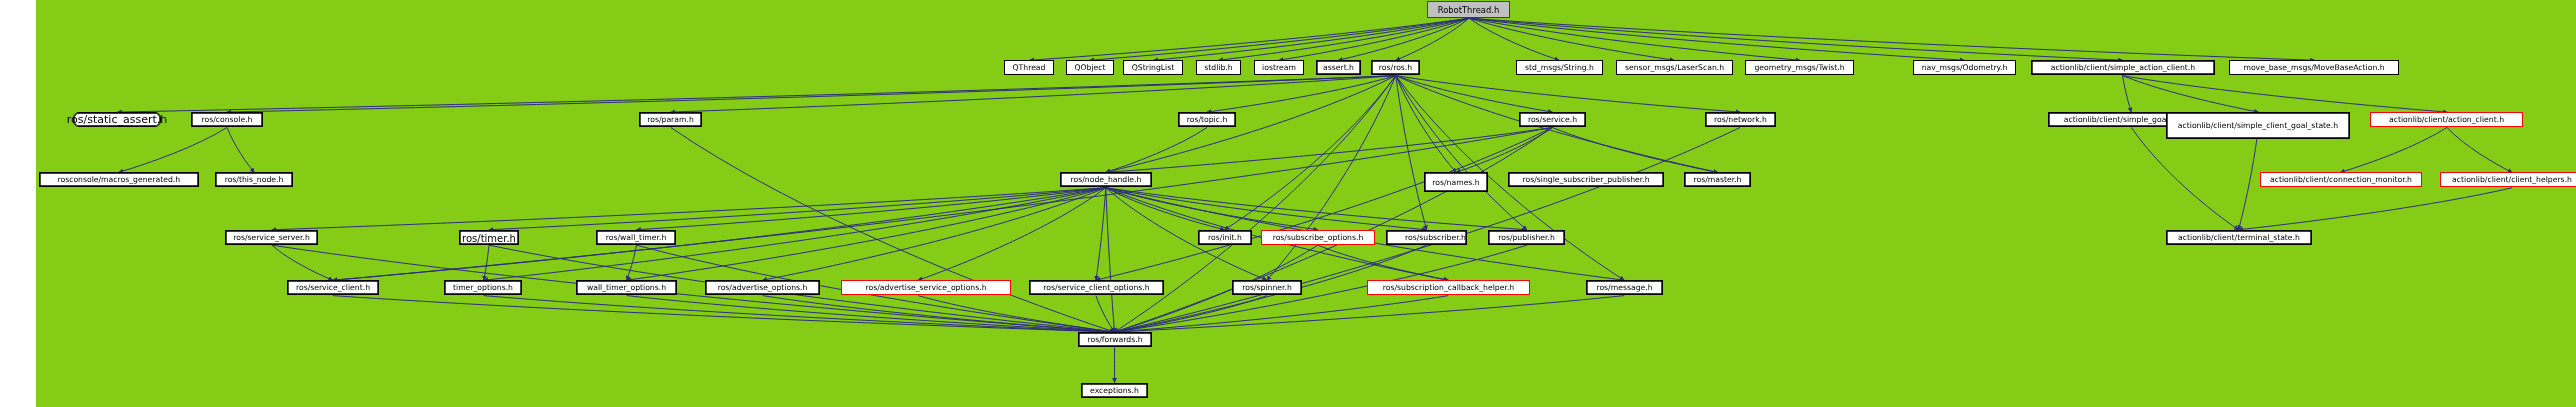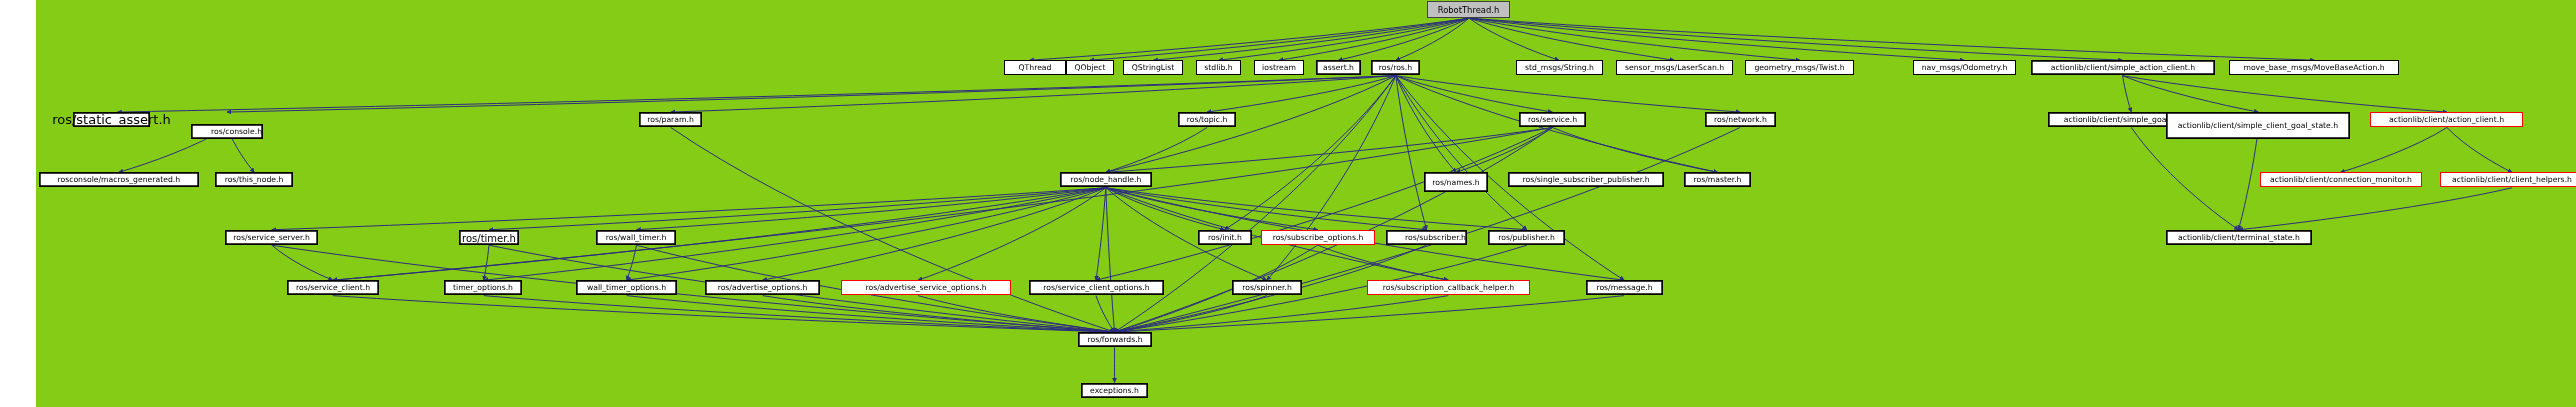--- a/index.html
+++ b/index.html
@@ -122,21 +122,21 @@
       <path d="M 2978.5 108 C 3106.4 129.84, 3311.86 149.6, 3441.5 160" fill="none" stroke="#2b2b7f" stroke-width="1.4" marker-end="url(#arrow)"></path>
       <path d="M 3441.5 182 C 3399.5480000000002 208.88, 3332.06 233.2, 3289.5 246" fill="none" stroke="#2b2b7f" stroke-width="1.4" marker-end="url(#arrow)"></path>
       <path d="M 3441.5 182 C 3467.168 208.88, 3508.46 233.2, 3534.5 246" fill="none" stroke="#2b2b7f" stroke-width="1.4" marker-end="url(#arrow)"></path>
       <path d="M 3172.5 182 C 3164.634 243.32, 3151.98 298.8, 3144 328" fill="none" stroke="#2b2b7f" stroke-width="1.4" marker-end="url(#arrow)"></path>
       <path d="M 3534.5 268 C 3426.7219999999998 293.2, 3253.34 316, 3144 328" fill="none" stroke="#2b2b7f" stroke-width="1.4" marker-end="url(#arrow)"></path>
       <path d="M 2991 182 C 3033.228 243.32, 3101.16 298.8, 3144 328" fill="none" stroke="#2b2b7f" stroke-width="1.4" marker-end="url(#arrow)"></path>
     </svg>
 <div class="node root" style="left: 1391px; top: 1.4px; width: 83px; height: 17px; font-size: 8.4px;">
       <span class="lbl">RobotThread.h</span>
     </div>
-    <div class="node " style="left: 968px; top: 60px; width: 62px; height: 15.4px; font-size: 7.7px;">
+    <div class="node " style="left: 968px; top: 60px; width: 50px; height: 15.4px; font-size: 7.7px;">
       <span class="lbl">QThread</span>
     </div>
     <div class="node " style="left: 1030px; top: 60px; width: 48px; height: 15.4px; font-size: 7.7px; text-align: right;">
       <span class="lbl">QObject</span>
     </div>
     <div class="node " style="left: 1087px; top: 60px; width: 60px; height: 15.4px; font-size: 7.7px;">
       <span class="lbl">QStringList</span>
     </div>
     <div class="node " style="left: 1160px; top: 60px; width: 45px; height: 15.4px; font-size: 7.7px;">
       <span class="lbl">stdlib.h</span>
@@ -161,24 +161,24 @@
     </div>
     <div class="node " style="left: 1877px; top: 60px; width: 103px; height: 15.4px; font-size: 7.7px;">
       <span class="lbl">nav_msgs/Odometry.h</span>
     </div>
     <div class="node thick" style="left: 1995px; top: 60px; width: 184px; height: 15.4px; font-size: 7.7px;">
       <span class="lbl">actionlib/client/simple_action_client.h</span>
     </div>
     <div class="node " style="left: 2193px; top: 60px; width: 170px; height: 15.4px; font-size: 7.7px;">
       <span class="lbl">move_base_msgs/MoveBaseAction.h</span>
     </div>
-    <div class="node thick" style="left: 37px; top: 112px; width: 77px; height: 15.4px; font-size: 13px;">
+    <div class="node thick" style="left: 37px; top: 112px; width: 88px; height: 15.4px; font-size: 11px; border-radius: 6px;">
       <span class="lbl">ros/static_assert.h</span>
     </div>
-    <div class="node thick" style="left: 155px; top: 124px; width: 72px; height: 15.4px; font-size: 7.7px; justify-content: flex-end;">
+    <div class="node thick" style="left: 155px; top: 112px; width: 72px; height: 15.4px; font-size: 7.7px;">
       <span class="lbl">ros/console.h</span>
     </div>
     <div class="node thick" style="left: 603px; top: 112px; width: 63px; height: 15.4px; font-size: 7.7px;">
       <span class="lbl">ros/param.h</span>
     </div>
     <div class="node thick" style="left: 1142px; top: 112px; width: 58px; height: 15.4px; font-size: 7.7px;">
       <span class="lbl">ros/topic.h</span>
     </div>
     <div class="node thick" style="left: 1483px; top: 112px; width: 67px; height: 15.4px; font-size: 7.7px;">
       <span class="lbl">ros/service.h</span>

